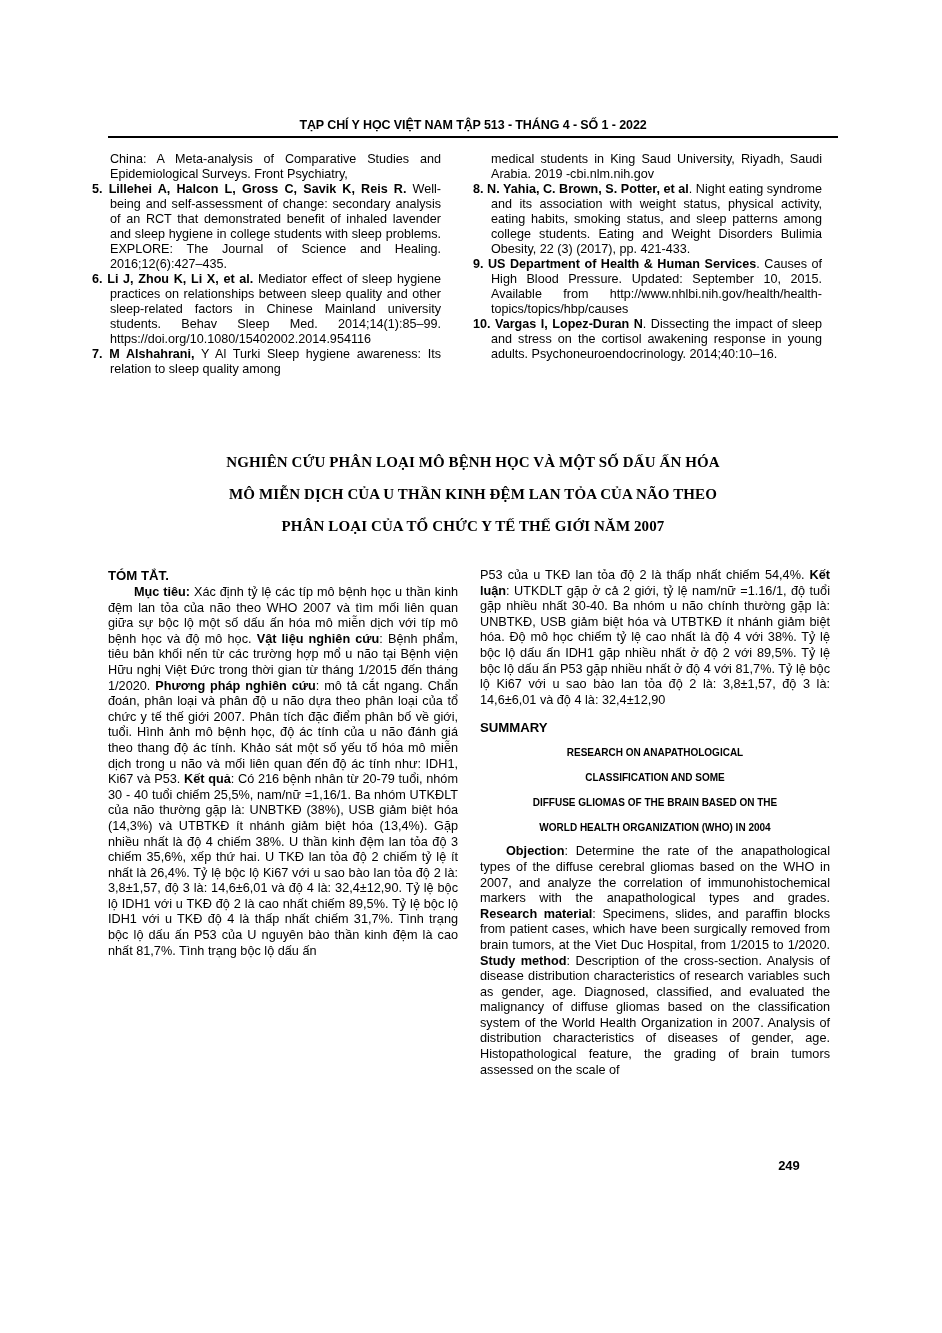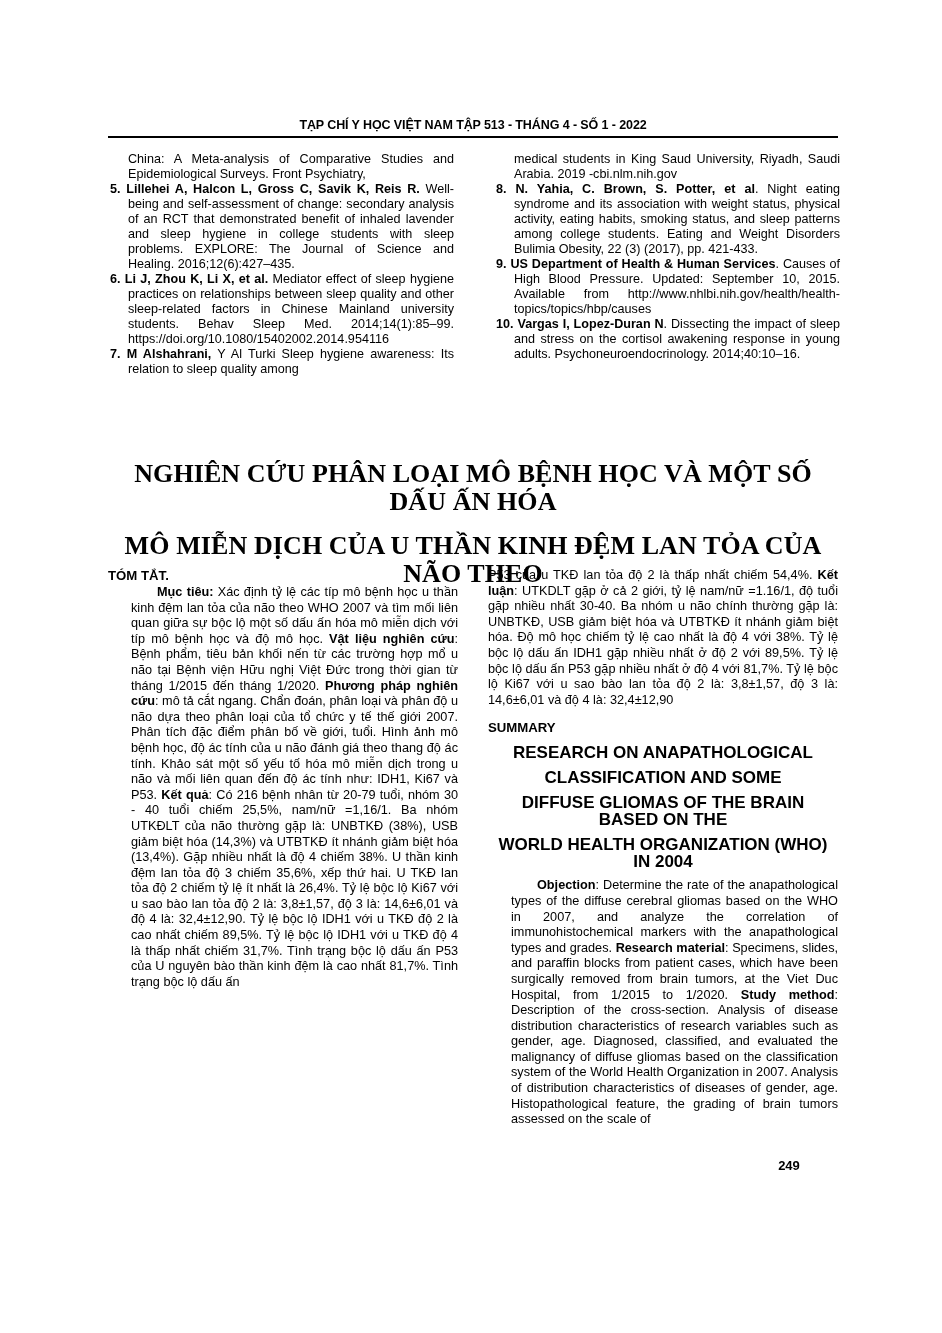--- a/index.html
+++ b/index.html
@@ -40,25 +40,25 @@
     left: 108px;
     top: 136px;
     width: 730px;
     height: 2px;
     background: #000;
   }
 
   
   .refs {
     position: absolute;
-    left: 110px;
+    left: 92px;
     top: 152px;
     width: 730px;
     display: flex;
-    gap: 42px;
+    gap: 32px;
   }
   .refs .col { width: 350px; }
 
   .ref-cont, .ref-item {
     font-size: 12.6px;
     line-height: 15.0px;
     text-align: justify;
     margin: 0;
   }
   .ref-cont { text-indent: 0; padding-left: 18px; }
@@ -73,63 +73,63 @@
   .title-block {
     position: absolute;
     left: 108px;
     top: 444px;
     width: 730px;
     text-align: center;
   }
   .art-title {
     font-family: "Liberation Serif", serif;
     font-weight: bold;
-    font-size: 26px;
+    font-size: 15px;
     line-height: 28px;
     letter-spacing: 0.1px;
-    margin: 16px;
+    margin: 4px;
   }
   .art-authors {
     font-family: "Liberation Serif", serif;
     font-weight: bold;
     font-size: 17px;
     margin: 14px 0 0 0;
   }
 
   
   .abstract {
     position: absolute;
     left: 108px;
     top: 568px;
     width: 730px;
     display: flex;
-    gap: 30px;
+    gap: 22px;
   }
   .abstract .col { width: 350px; position: relative; }
 
   .sec-head {
     font-size: 13.2px;
     font-weight: bold;
     margin: 0 0 1px 0;
     line-height: 16px;
   }
   .para {
     font-size: 12.7px;
     line-height: 15.6px;
     text-align: justify;
     margin: 0;
   }
-  .para.indent { text-indent: 26px; margin-left: 23px; }
+  .para.indent { text-indent: 26px; }
   .b { font-weight: bold; }
   .i { font-style: italic; }
   .bi { font-weight: bold; font-style: italic; }
 
   
   .sum-title {
-    font-size: 17px;
+    font-size: 10px;
     font-weight: bold;
     line-height: 17px;
     text-align: center;
     margin: 8px;
   }
 
   
   .page-no {
     position: absolute;
     left: 740px;
@@ -185,20 +185,21 @@
       <p class="ref-item">
         <span class="num">10.</span>
         <span class="authors">Vargas I, Lopez-Duran N</span><span>. Dissecting the impact of sleep and stress on the cortisol awakening response in young adults. Psychoneuroendocrinology. 2014;40:10–16.</span>
       </p>
     </div>
   </div>
 
   <div class="title-block">
     <div class="art-title">NGHIÊN CỨU PHÂN LOẠI MÔ BỆNH HỌC VÀ MỘT SỐ DẤU ẤN HÓA</div>
     <div class="art-title">MÔ MIỄN DỊCH CỦA U THẦN KINH ĐỆM LAN TỎA CỦA NÃO THEO</div>
+    <div class="art-title">PHÂN LOẠI CỦA TỔ CHỨC Y TẾ THẾ GIỚI NĂM 2007</div>
   </div>
 
   <div class="abstract">
 
     <div class="col">
       <div class="sec-head">TÓM TẮT.</div>
 
       <p class="para indent"><span class="b">Mục tiêu:</span><span> Xác định tỷ lệ các típ mô bệnh học u thần kinh đệm lan tỏa của não theo WHO 2007 và tìm mối liên quan giữa sự bộc lộ một số dấu ấn hóa mô miễn dịch với típ mô bệnh học và độ mô học. </span><span class="b">Vật liệu nghiên cứu</span><span>: Bệnh phẩm, tiêu bản khối nến từ các trường hợp mổ u não tại Bệnh viện Hữu nghị Việt Đức trong thời gian từ tháng 1/2015 đến tháng 1/2020. </span><span class="b">Phương pháp nghiên cứu</span><span>: mô tả cắt ngang. Chẩn đoán, phân loại và phân độ u não dựa theo phân loại của tổ chức y tế thế giới 2007. Phân tích đặc điểm phân bố về giới, tuổi. Hình ảnh mô bệnh học, độ ác tính của u não đánh giá theo thang độ ác tính. Khảo sát một số yếu tố hóa mô miễn dịch trong u não và mối liên quan đến độ ác tính như: IDH1, Ki67 và P53. </span><span class="b">Kết quả</span><span>: Có 216 bệnh nhân từ 20-79 tuổi, nhóm 30 - 40 tuổi chiếm 25,5%, nam/nữ =1,16/1. Ba nhóm UTKĐLT của não thường gặp là: UNBTKĐ (38%), USB giảm biệt hóa (14,3%) và UTBTKĐ ít nhánh giảm biệt hóa (13,4%). Gặp nhiều nhất là độ 4 chiếm 38%. U thần kinh đệm lan tỏa độ 3 chiếm 35,6%, xếp thứ hai. U TKĐ lan tỏa độ 2 chiếm tỷ lệ ít nhất là 26,4%. Tỷ lệ bộc lộ Ki67 với u sao bào lan tỏa độ 2 là: 3,8±1,57, độ 3 là: 14,6±6,01 và độ 4 là: 32,4±12,90. Tỷ lệ bộc lộ IDH1 với u TKĐ độ 2 là cao nhất chiếm 89,5%. Tỷ lệ bộc lộ IDH1 với u TKĐ độ 4 là thấp nhất chiếm 31,7%. Tình trạng bộc lộ dấu ấn P53 của U nguyên bào thần kinh đệm là cao nhất 81,7%. Tình trạng bộc lộ dấu ấn </span></p>
 
     </div>

